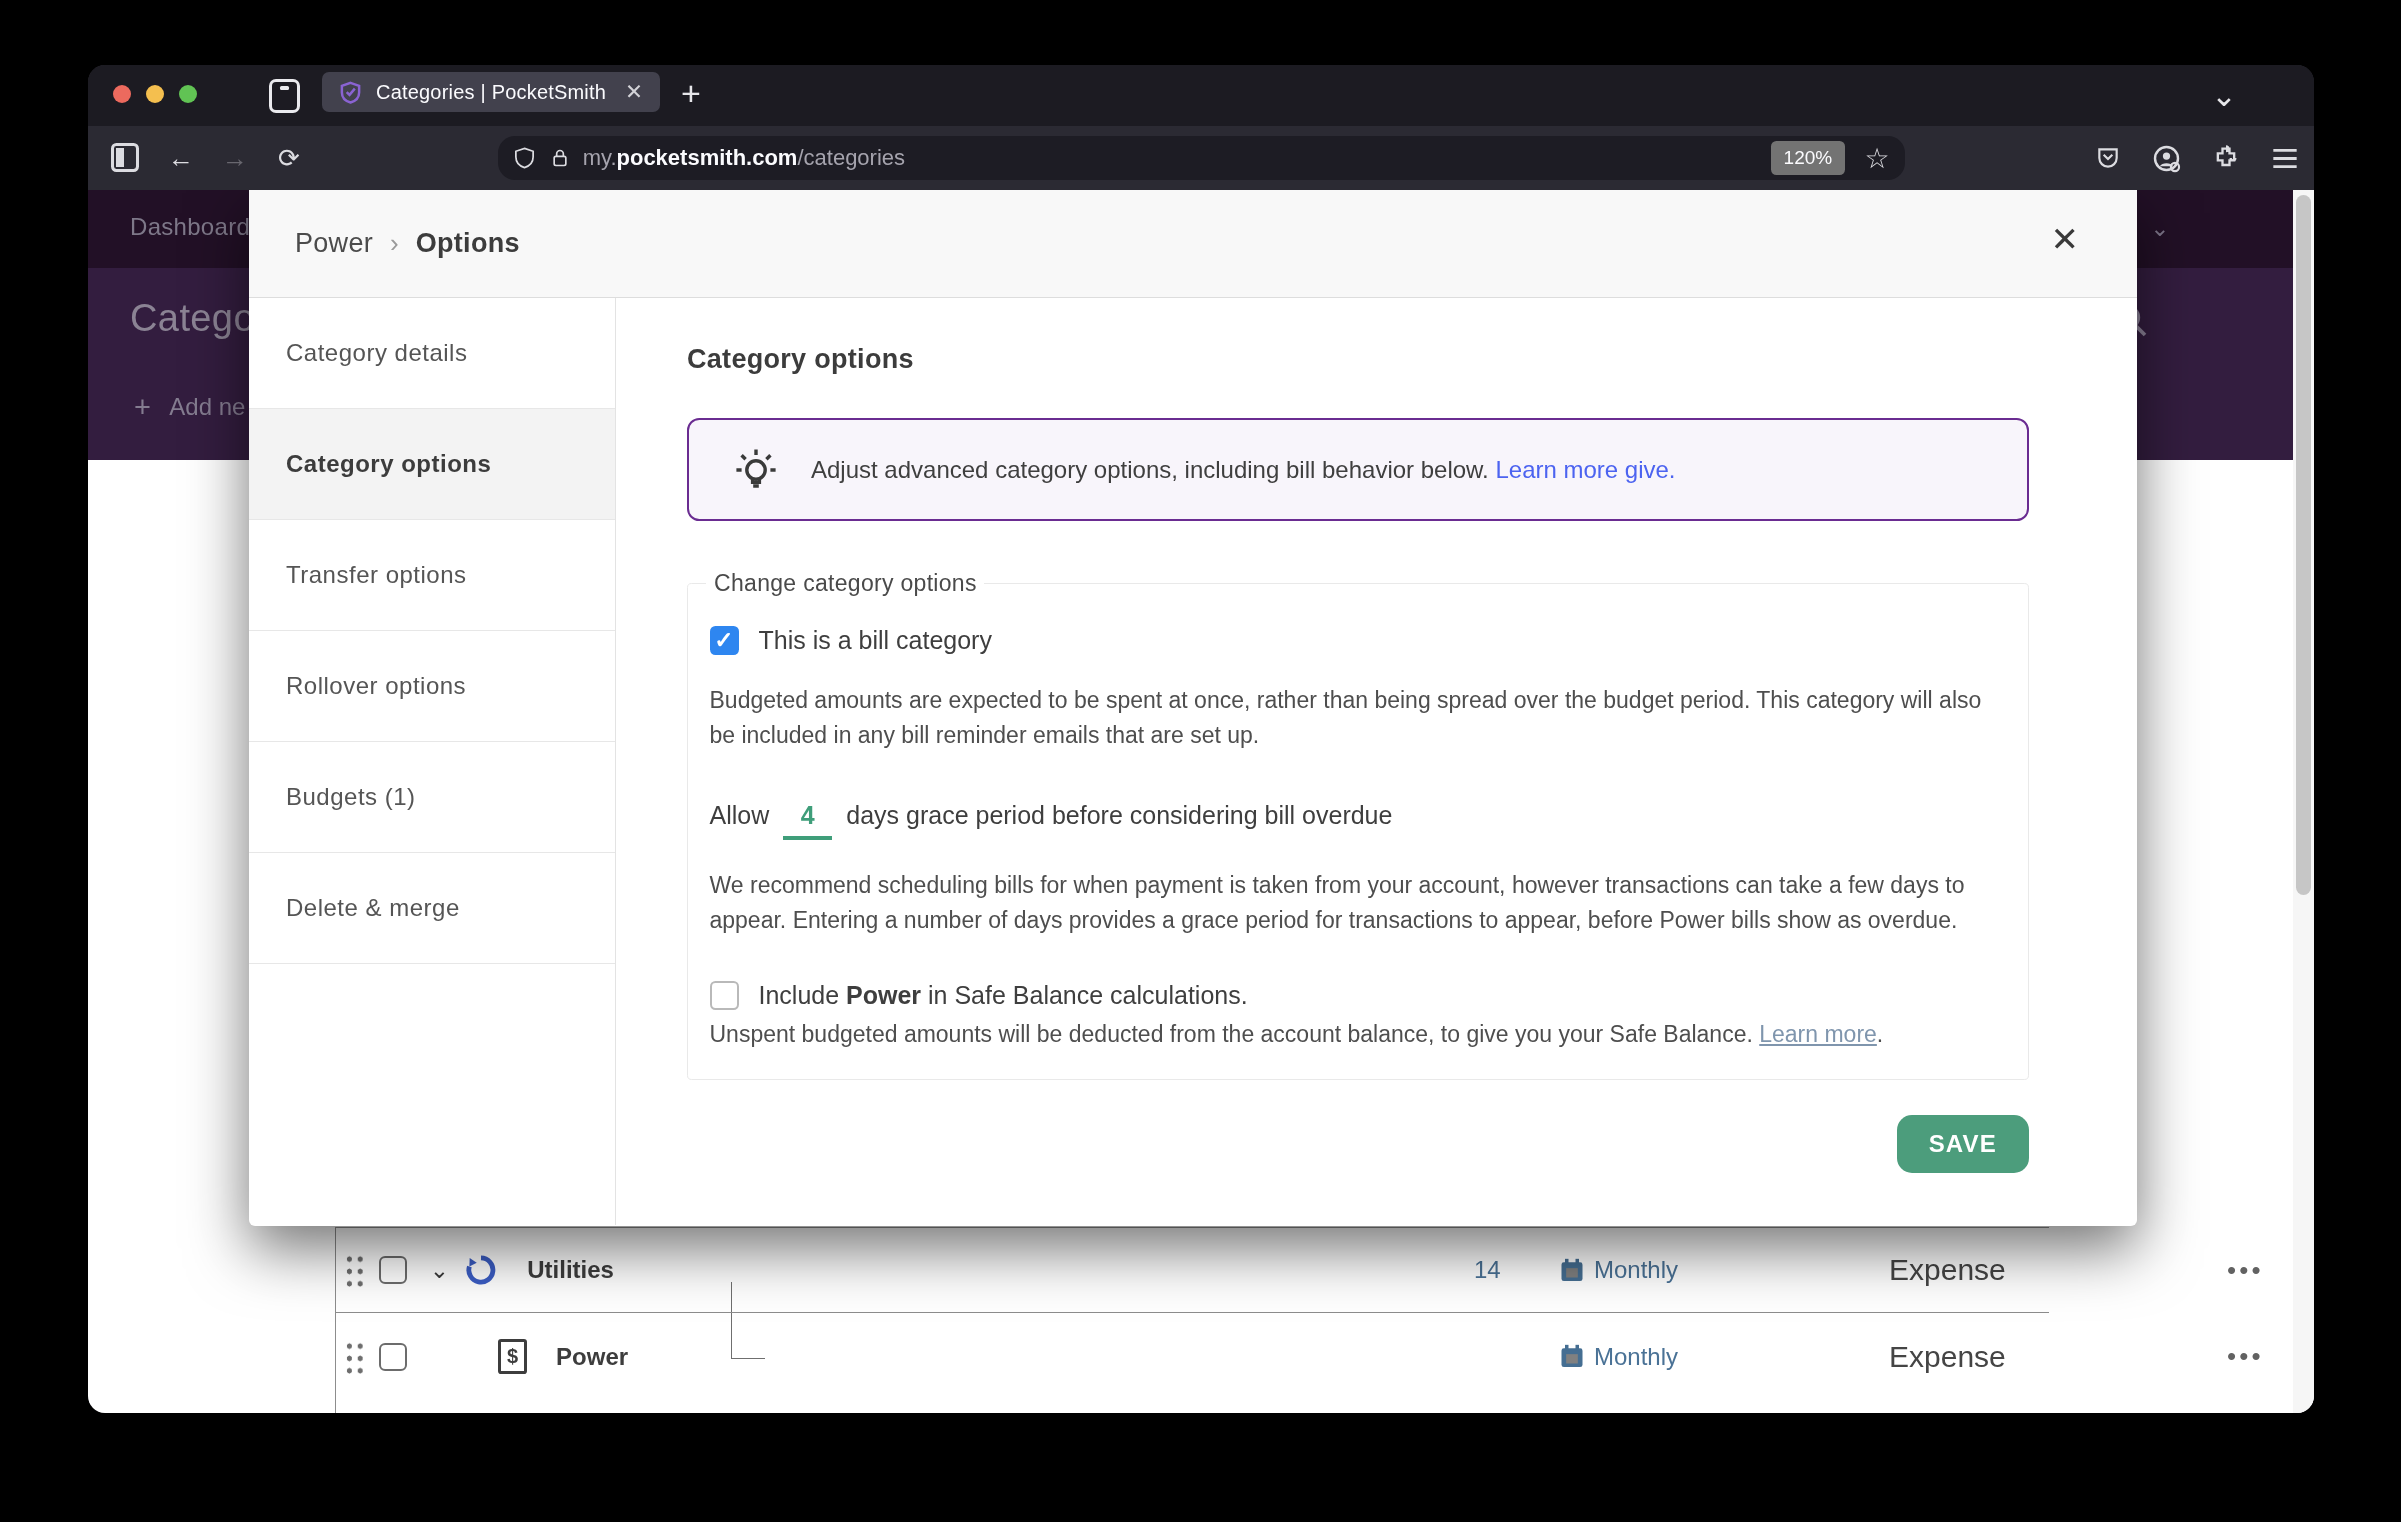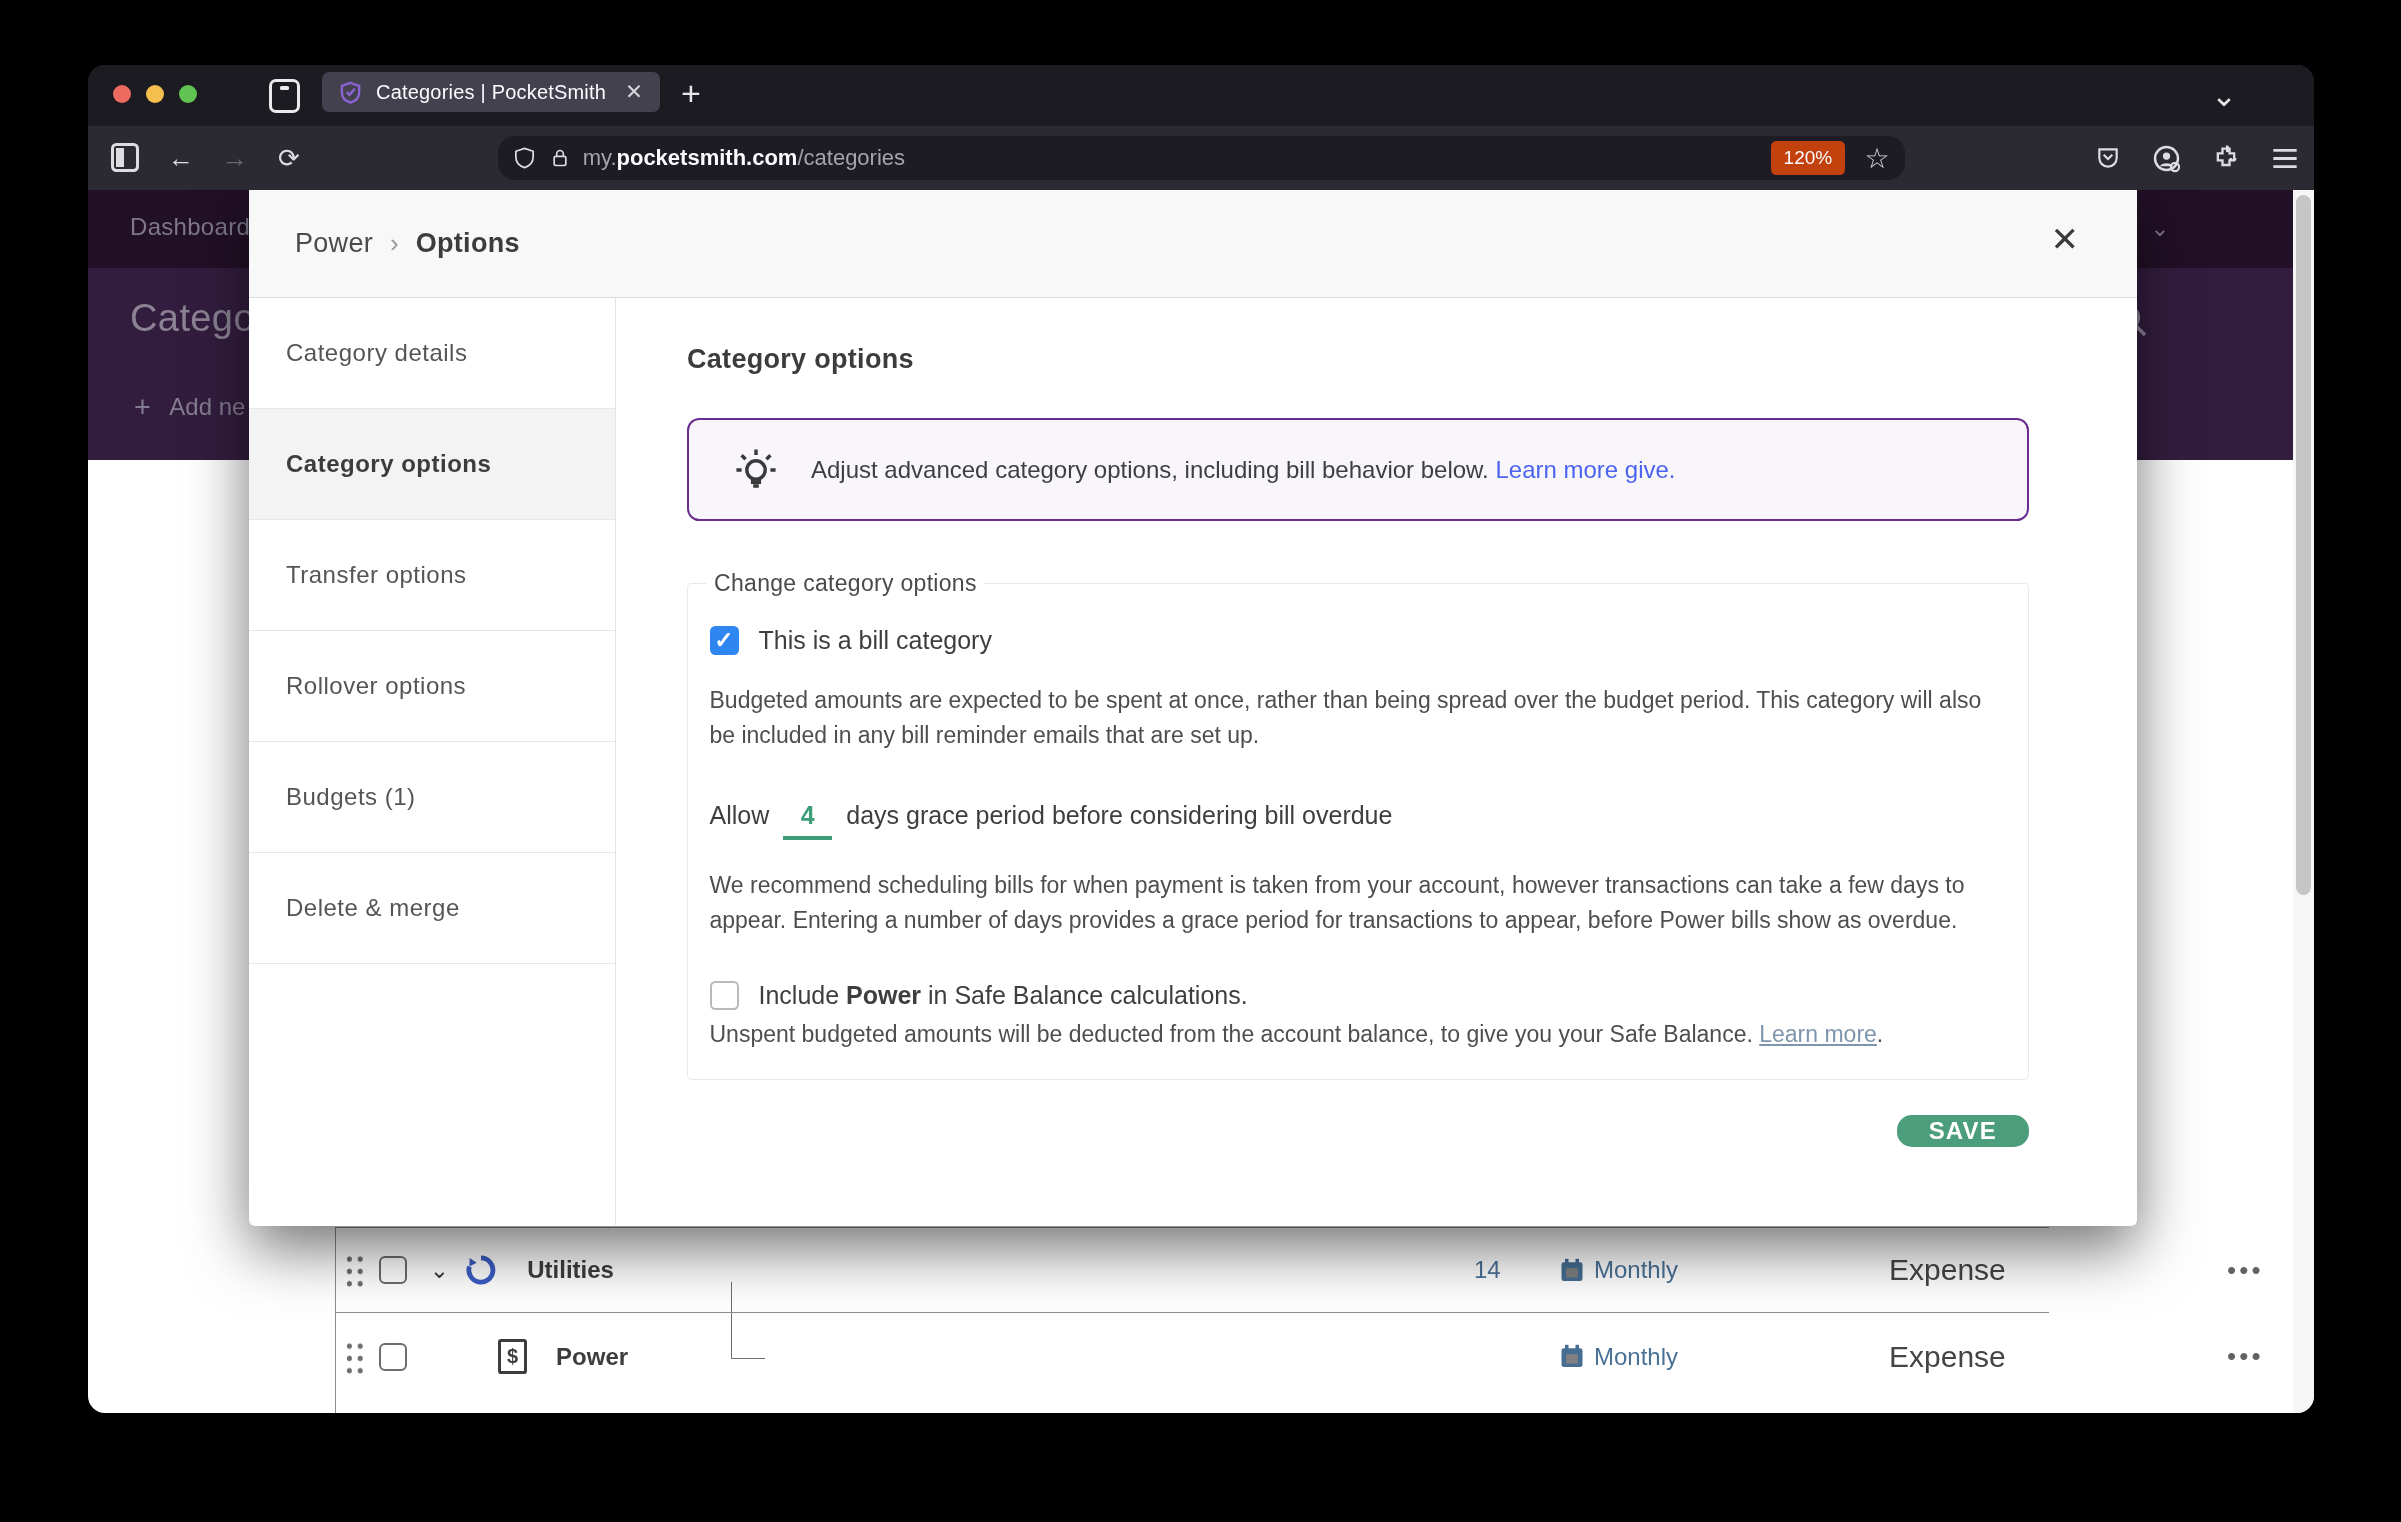--- a/index.html
+++ b/index.html
@@ -23,21 +23,21 @@
   
   .toolbar { position:relative; height:64px; background:#2b2a33; display:flex; align-items:center; }
   .tb-icon { color:#dcdce1; font-size:26px; width:54px; text-align:center; flex:none; }
   .tb-icon.disabled { color:#68676f; }
   .tb-sidebar { position:absolute; left:23px; top:17px; width:28px; height:29px; border:3.1px solid #dcdce1; border-radius:5.4px; }
   .tb-sidebar::before { content:""; position:absolute; left:2.3px; top:2.3px; width:7.7px; height:18.4px; background:#dcdce1; }
   .urlbar { position:absolute; left:410px; top:10px; width:1407px; height:44px; background:#1d1c24; border-radius:17px; display:flex; align-items:center; padding:0 15.4px; }
   .urlbar svg { flex:none; }
   .url-text { font-size:22px; margin-left:12.3px; white-space:nowrap; }
   .url-dim { color:#a5a3ad; } .url-strong { color:#fbfbfe; font-weight:bold; }
-  .zoom-badge { margin-left:auto; background:#c2410c; color:#fbfbfe; border-radius:5.4px; font-size:19px; padding:6.1px 12.3px;text-align:right; }
+  .zoom-badge { margin-left:auto; background:#737373; color:#fbfbfe; border-radius:5.4px; font-size:19px; padding:6.1px 12.3px;text-align:right; }
   .star { color:#dcdce1; font-size:28px; margin-left:20px; }
   .tb-right { position:absolute; right:15.4px; top:0; height:64px; display:flex; align-items:center; gap:31px; color:#dcdce1; }
 
   
   .content { position:relative; height:1224px; background:#ffffff; overflow:hidden; }
 
   .bg-nav { position:absolute; left:0; top:0; right:21.5px; height:78px; background:#221026; }
   .bg-nav-label { position:absolute; left:42px; top:23px; font-size:24px; color:#7e7889; letter-spacing:0.3px; }
   .bg-nav-right { position:absolute; right:123px; top:21.5px; display:flex; align-items:center; gap:34px; color:#7d7589; }
   .bg-band { position:absolute; left:0; top:78px; right:21.5px; height:192px; background:#331d3f; }
@@ -96,21 +96,21 @@
   .cb-label { font-size:25px; color:#3e3e3e; margin-left:20px; }
   .para { font-size:23px; color:#4e4e4e; line-height:35px; margin-top:28px; max-width:1322px; }
 
   .grace-row { margin-top:48px; font-size:25px; color:#3e3e3e; display:flex; align-items:baseline; }
   .grace-input { color:#3f9e7a; font-weight:bold; border-bottom:4.6px solid #3f9e7a; width:49px; text-align:center; margin:0 14px; padding-bottom:6.1px; }
 
   .safe-desc { font-size:23px; color:#4e4e4e; margin-top:10.8px; margin-left:0; }
   .safe-link { color:#7f95ad; text-decoration:underline; }
 
   .save-row { display:flex; justify-content:flex-end; margin-top:35px; }
-  .save-btn { background:#4c9d7c; color:#fff; font-size:24px; font-weight:bold; letter-spacing:1.2px; border:none; border-radius:15px; padding:2px 32px; }
+  .save-btn { background:#4c9d7c; color:#fff; font-size:24px; font-weight:bold; letter-spacing:1.2px; border:none; border-radius:15px; padding:15px 32px; }
 
   svg { display:block; }
 </style>
 </head>
 <body>
 
 <div class="window">
 
   <div class="tabstrip">
     <div class="lights">

